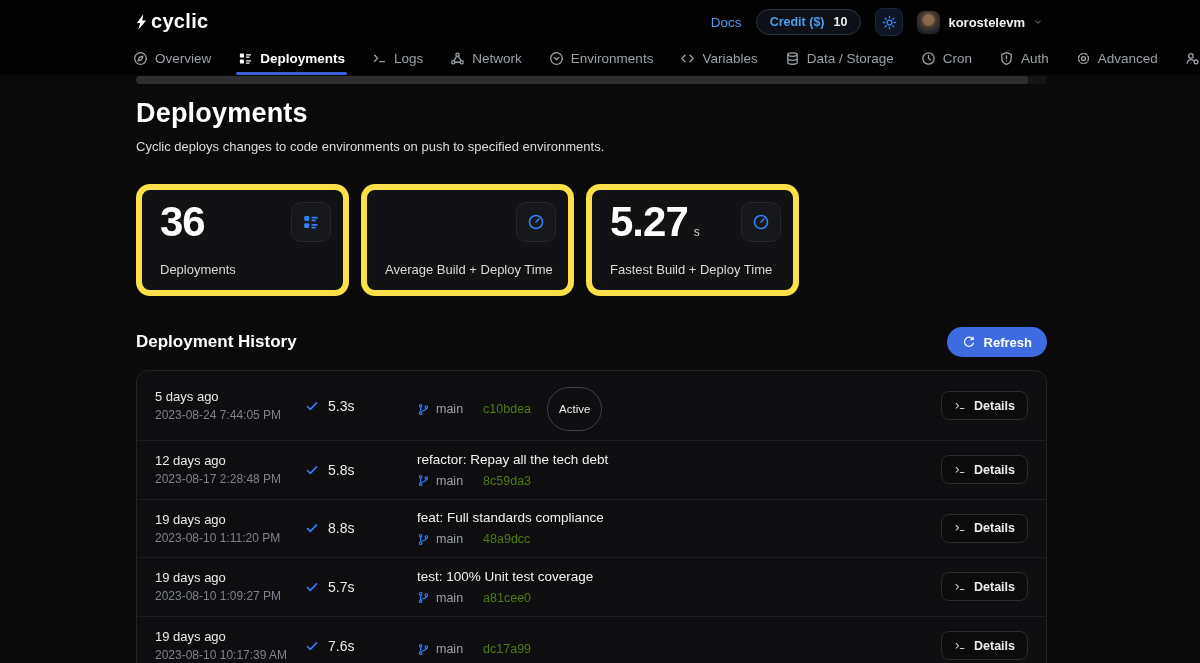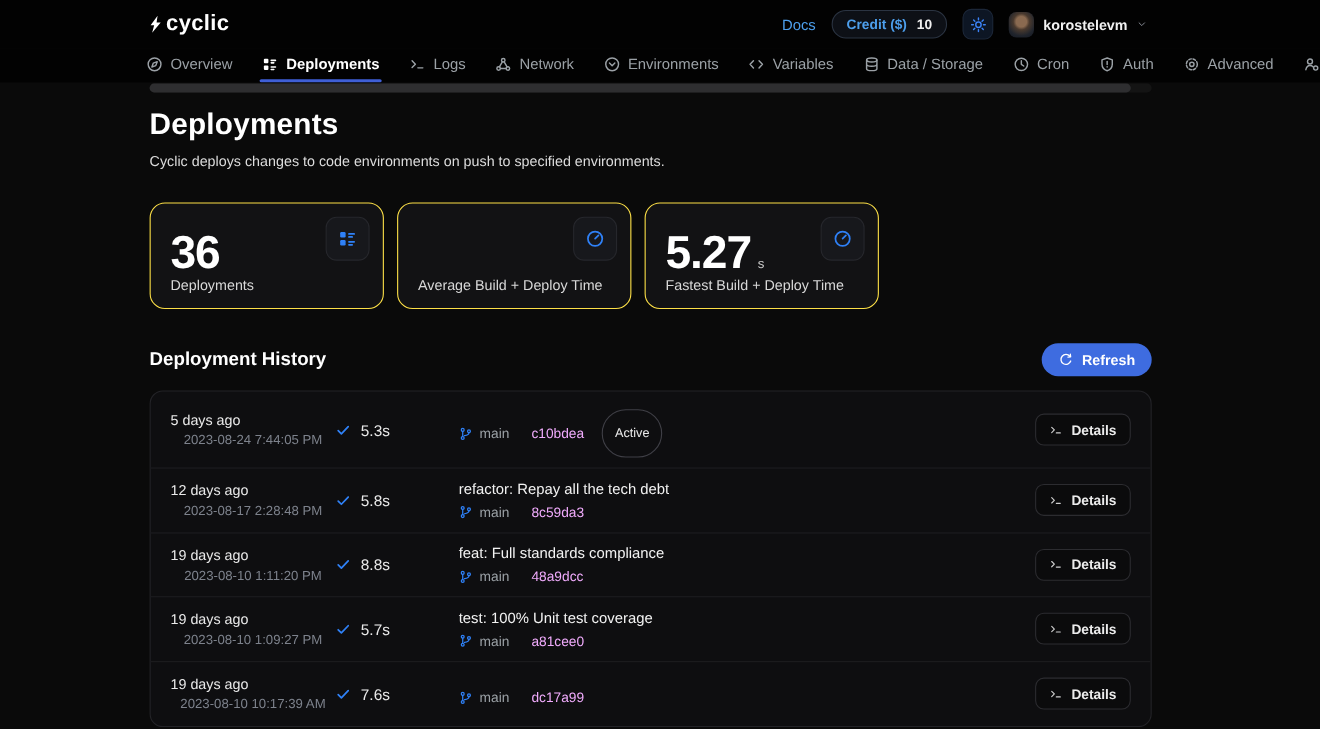--- a/index.html
+++ b/index.html
@@ -38,44 +38,44 @@
   
   .hscroll { margin:1px 0 0 136px; width:911px; height:8px; background:#141414; border-radius:4px; }
   .hscroll .thumb { width:892px; height:8px; background:#2e2e30; border-radius:4px; }
 
   
   main { padding:14px 153px 0 136px; }
   h1 { font-size:27px; font-weight:700; letter-spacing:.2px; }
   .subtitle { margin-top:10px; font-size:13px; color:#dcdcdc; }
 
   .stats { display:flex; gap:12px; margin-top:30px; }
-  .stat-card { position:relative; width:213px; height:97px; background:#121214; border:1px solid #fde047; border-radius:14px; padding:24px 18px; }
+  .stat-card { position:relative; width:213px; height:112px; background:#121214; border:6px solid #fde047; border-radius:14px; padding:11px 18px; }
   .stat-value { font-size:42px; font-weight:700; letter-spacing:-1px; line-height:1; }
   .stat-unit { font-size:12px; color:#cfcfcf; margin-left:6px; }
   .stat-label { position:absolute; left:18px; bottom:13px; font-size:13px; color:#d8d8d8; }
   .stat-icon { position:absolute; top:12px; right:12px; width:40px; height:40px; border-radius:10px; background:#17181c; border:1px solid #26272c; color:#2f81f7; padding:10px; }
 
   .hist-head { margin-top:31px; display:flex; align-items:center; justify-content:space-between; }
   .hist-head h2 { font-size:17px; font-weight:700; }
   .refresh-btn { display:flex; align-items:center; gap:8px; background:#3e6ce0; color:#fff; border:none; border-radius:15px; height:30px; padding:0 15px; font-size:13px; font-weight:600; font-family:inherit; cursor:pointer;justify-content:flex-end; }
   .refresh-btn .icon { width:14px; height:14px; }
 
   .hist-list { margin-top:13px; background:#0e0e10; border:1px solid #232327; border-radius:12px; overflow:hidden; }
   .row { display:grid; grid-template-columns:150px 112px 1fr 80px; align-items:center; min-height:58.5px; padding:9px 18px; border-bottom:1px solid #1d1d20; }
   .row:last-child { border-bottom:none; }
   .age { font-size:13px; color:#eaeaea; }
-  .ts { margin-top:4px; font-size:12px; color:#7d828c;text-align:center; }
+  .ts { margin-top:4px; font-size:12px; color:#7d828c; }
   .c-dur { display:flex; align-items:center; gap:9px; }
   .check { width:14px; height:14px; color:#2f81f7; }
   .dur { font-size:14px; color:#eaeaea; }
   .msg { font-size:13.5px; color:#f2f2f2; }
   .meta { margin-top:7px; display:flex; align-items:center; }
   .branch { width:13px; height:13px; color:#2f81f7; }
   .branch-name { margin-left:6px; font-size:12.5px; color:#9ba1a6; }
-  .commit { margin-left:20px; font-size:12.5px; color:#f0abfc; cursor:pointer; }
+  .commit { margin-left:20px; font-size:12.5px; color:#4d7c0f; cursor:pointer; }
   .badge { margin-left:16px; font-size:11.5px; color:#ececec; border:1px solid #3f3f46; border-radius:999px; padding:15px 11px; }
   .c-act { justify-self:end; }
   .details-btn { display:flex; align-items:center; gap:8px; background:#0b0b0c; border:1px solid #2c2c30; border-radius:8px; height:29px; padding:0 12px; color:#ececec; font-size:12.5px; font-weight:600; font-family:inherit; cursor:pointer; }
   .details-btn .icon { width:12px; height:12px; color:#cfcfcf; }
 </style>
 </head>
 <body>
 
 <header>
   <div class="logo">

